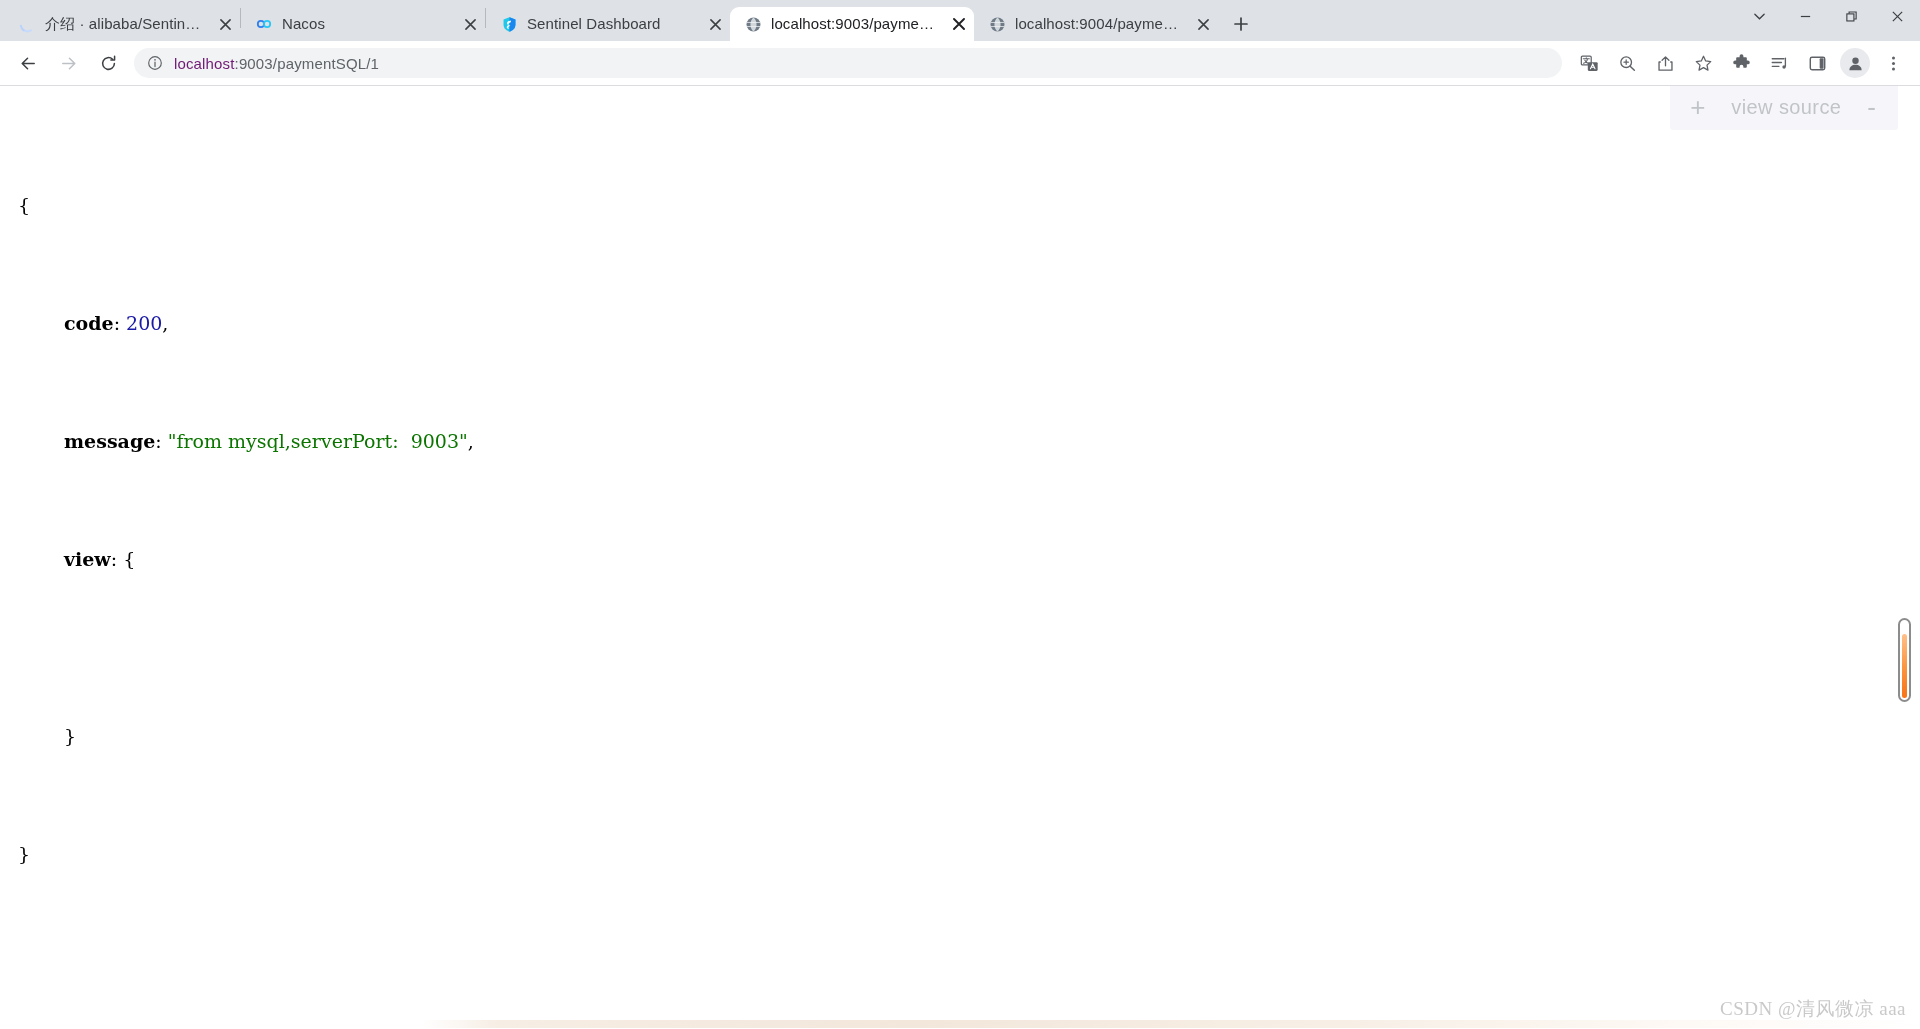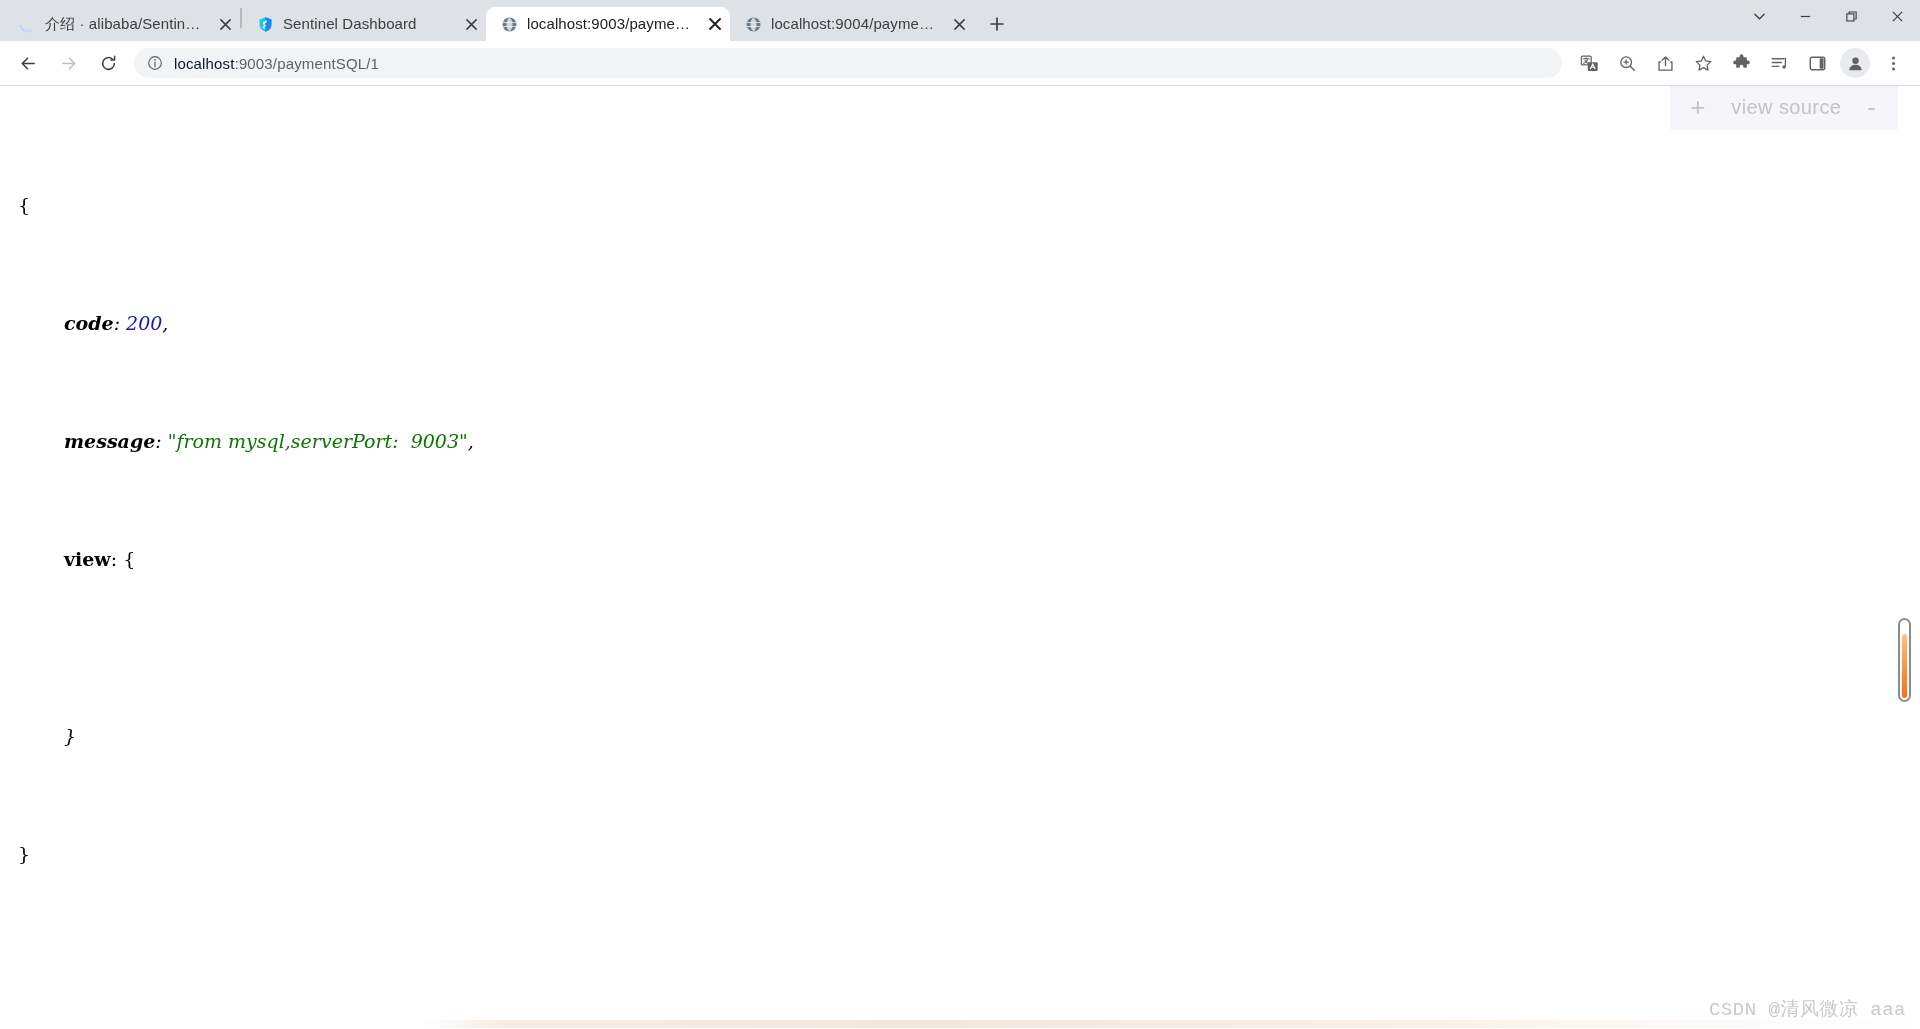--- a/index.html
+++ b/index.html
@@ -138,21 +138,21 @@
     color: #5f6368;
     flex: 0 0 18px;
   }
   .omnibox .url {
     font-size: 15px;
     color: #202124;
     white-space: nowrap;
     overflow: hidden;
     letter-spacing: 0.15px;
   }
-  .omnibox .url .host { color: #0f172a; }
+  .omnibox .url .host { color: #701a75; }
   .omnibox .url .rest { color: #5f6368; margin-top: 9px; }
 
   .tool-icons {
     display: flex;
     align-items: center;
     margin-left: auto;
   }
   .ticon {
     width: 30px; height: 30px;
     margin: 0 4px;
@@ -176,21 +176,21 @@
     font-size: 19px;
     line-height: 29.5px;
     color: #000000;
     white-space: pre;
   }
   .jline { display: block; position: relative; }
   .jkey  { color: #000000; font-weight: 600; }
   .jnum  { color: #1a1aa6; }
   .jstr  { color: #0b7500; }
   .jpunc { color: #000000; }
-  .indent1 { padding-left: 52px; font-style: italic; }
+  .indent1 { padding-left: 52px; }
   .indent1b { padding-left: 52px; }
   .indent2 { padding-left: 104px; }
   .indent0 { padding-left: 6px; }
 
   
   .viewsource {
     position: absolute;
     top: 0; right: 22px;
     background: #f2f2f7;
     opacity: 0.62;
@@ -237,21 +237,21 @@
     background: linear-gradient(to bottom, #ffc08a 0%, #fb923c 55%, #f97316 100%);
   }
 
   
   .watermark {
     position: absolute;
     right: 14px;
     bottom: 6px;
     font-size: 19px;
     color: #c9c9c9;
-    font-family: Liberation Mono, monospace;
+    font-family: Liberation Serif, serif;
     letter-spacing: 0.5px;
     white-space: nowrap;
   }
 
   .bottom-strip {
     position: absolute;
     left: 0; right: 0; bottom: 0;
     height: 8px;
     background: linear-gradient(to right,
        #ffffff 0%, #ffffff 22%, #f6ede4 26%, #f3e7db 48%,
@@ -274,20 +274,34 @@
       </span>
       <span class="tab-title">介绍 · alibaba/Sentinel Wiki</span>
       <span class="tab-close">
         <svg width="11" height="11" viewBox="0 0 12 12">
             <path d="M1 1 L11 11 M11 1 L1 11" stroke="#3c4043" stroke-width="1.7" stroke-linecap="round"></path>
           </svg>
       </span>
     </div>
     <div class="tab-sep"></div>
 
+    <div class="tab inactive" style="width:244px">
+      <span class="favicon">
+        <svg width="18" height="18" viewBox="0 0 20 20">
+          <circle cx="6.6" cy="10" r="3.5" fill="none" stroke="#2f80ed" stroke-width="2"></circle>
+          <circle cx="13.4" cy="10" r="3.5" fill="none" stroke="#27c8f5" stroke-width="2"></circle>
+        </svg>
+      </span>
+      <span class="tab-title">Nacos</span>
+      <span class="tab-close">
+        <svg width="11" height="11" viewBox="0 0 12 12">
+            <path d="M1 1 L11 11 M11 1 L1 11" stroke="#3c4043" stroke-width="1.7" stroke-linecap="round"></path>
+          </svg>
+      </span>
+    </div>
     <div class="tab-sep"></div>
 
     <div class="tab inactive" style="width:244px">
       <span class="favicon">
         <svg width="17" height="17" viewBox="0 0 20 20">
           <path d="M10 1.5 L17 4.2 V10 c0 4.4 -3.2 7.2 -7 8.4 C6.2 17.2 3 14.4 3 10 V4.2 Z" fill="#1fc8e8"></path>
           <path d="M10 1.5 L17 4.2 V10 c0 4.4 -3.2 7.2 -7 8.4 Z" fill="#1a86f0"></path>
           <path d="M11.6 5.2 c-3.2 0.6 -4.6 2 -4.6 3.4 c0 1.3 1.2 1.8 2.4 2.1 c-1.4 0.5 -2.6 1.3 -2.6 2.4 c0 1.1 1.3 1.8 2.8 2.1 c-0.6 -0.6 -0.9 -1.1 -0.9 -1.6 c0 -1 1.1 -1.6 2.4 -2.1 c-1.2 -0.4 -2.2 -0.9 -2.2 -1.8 c0 -1.1 1.3 -1.9 2.7 -2.4 Z" fill="#ffffff"></path>
         </svg>
       </span>

